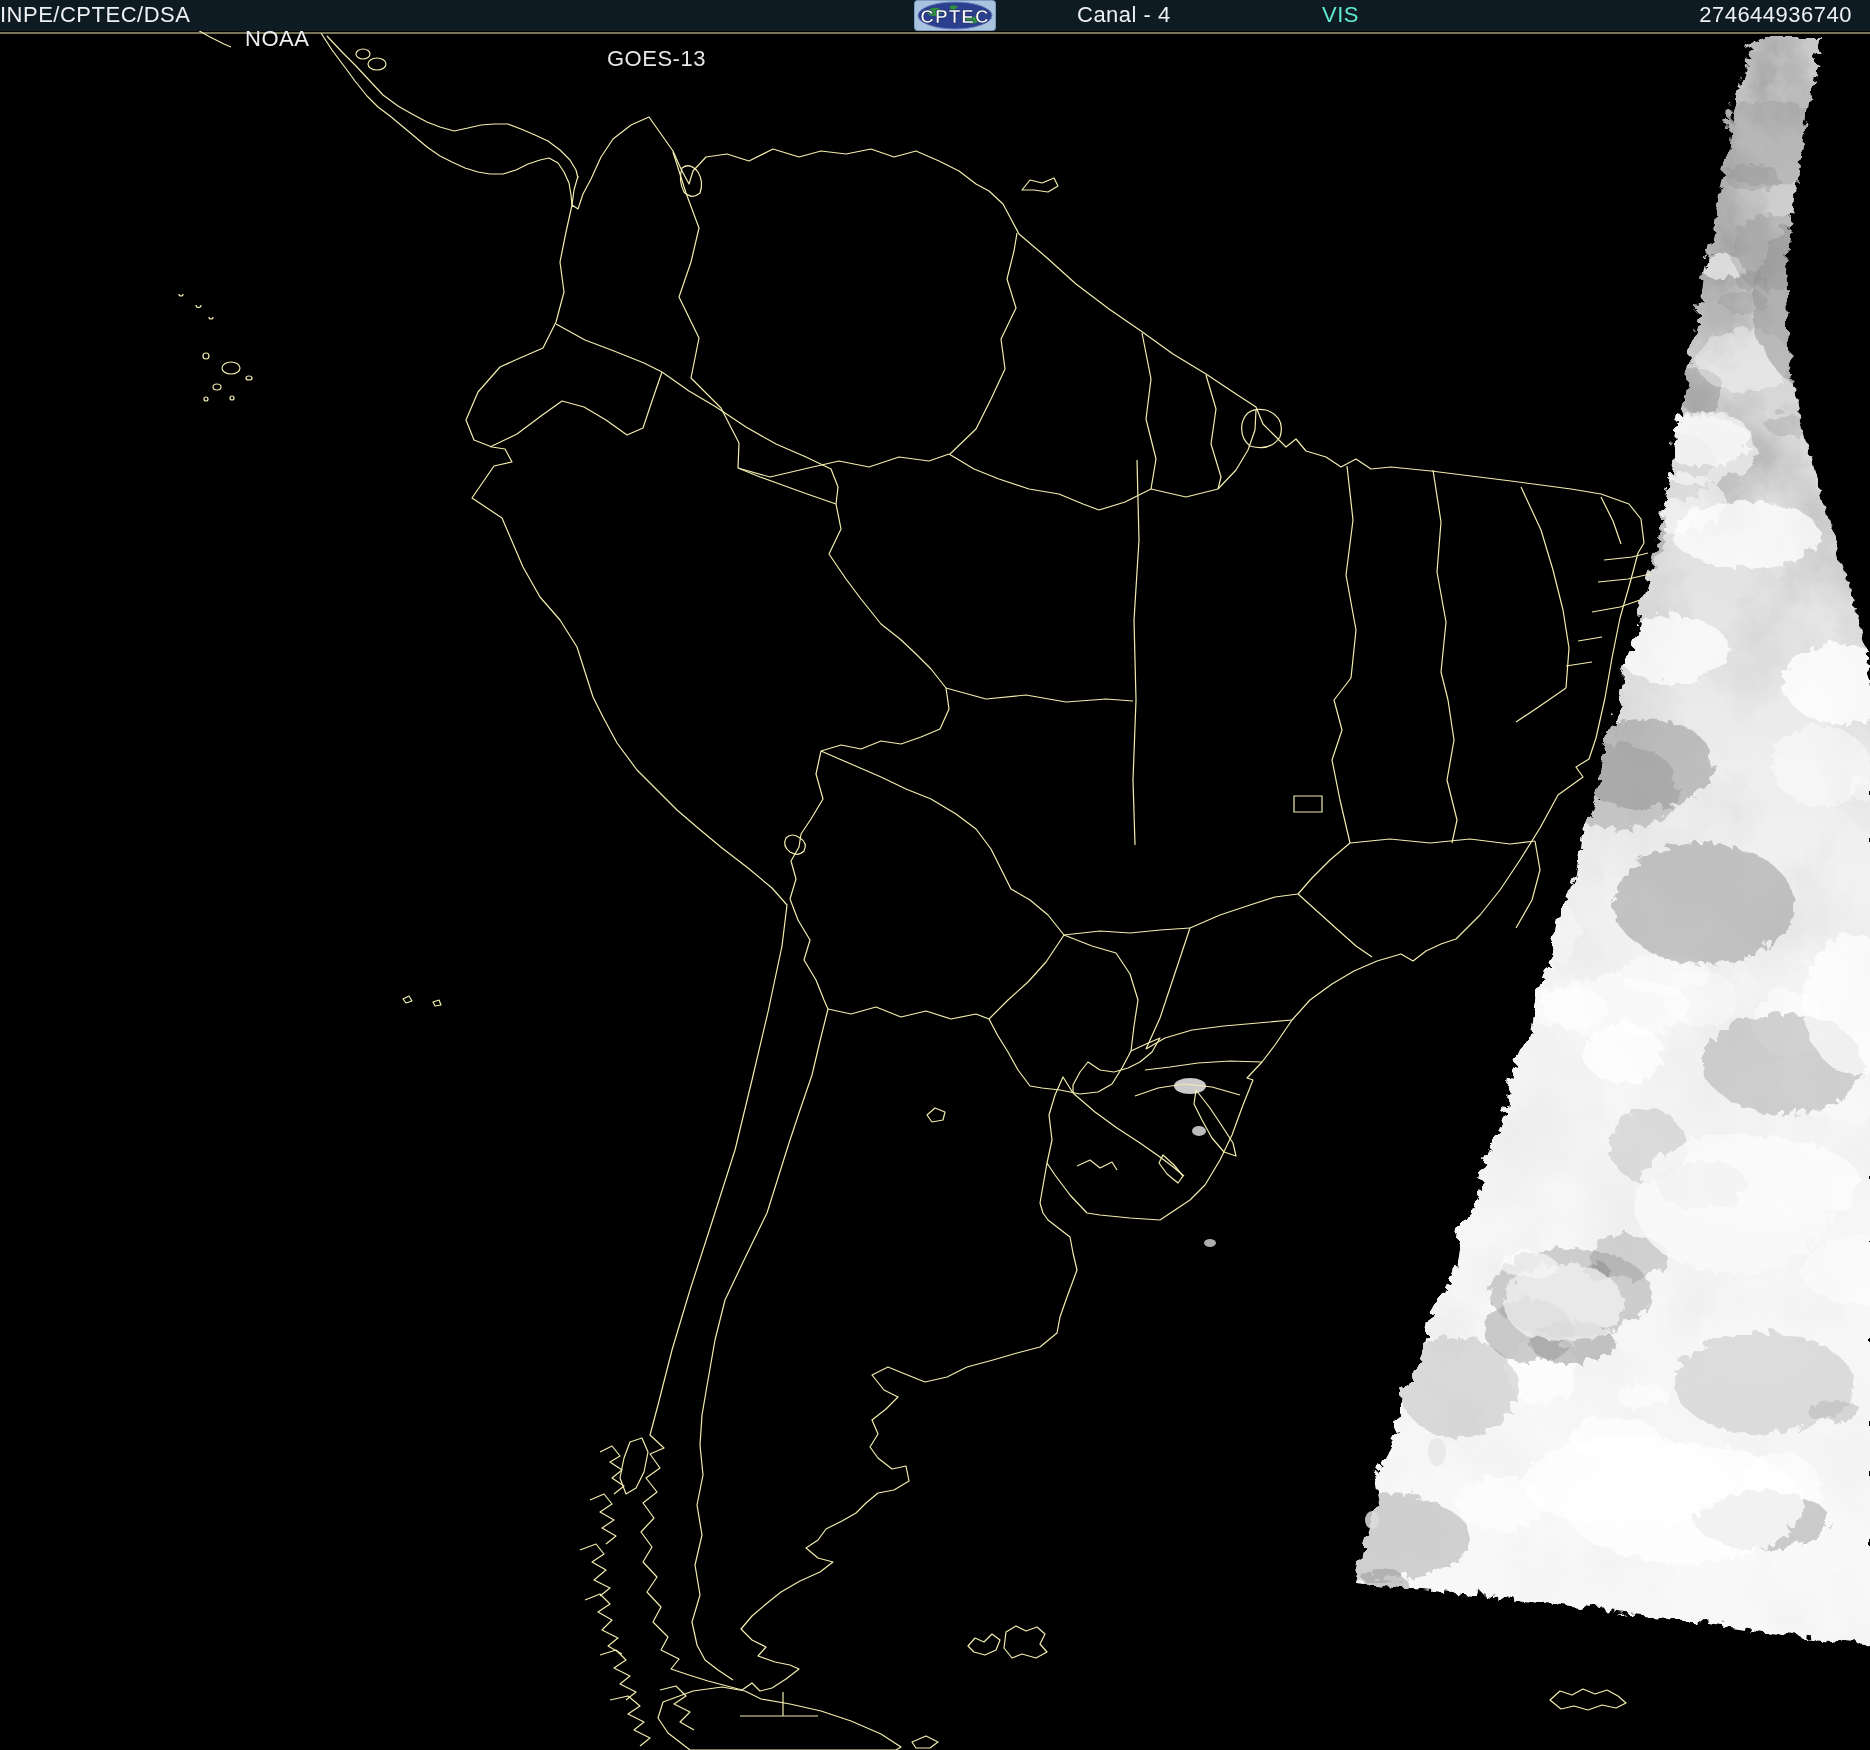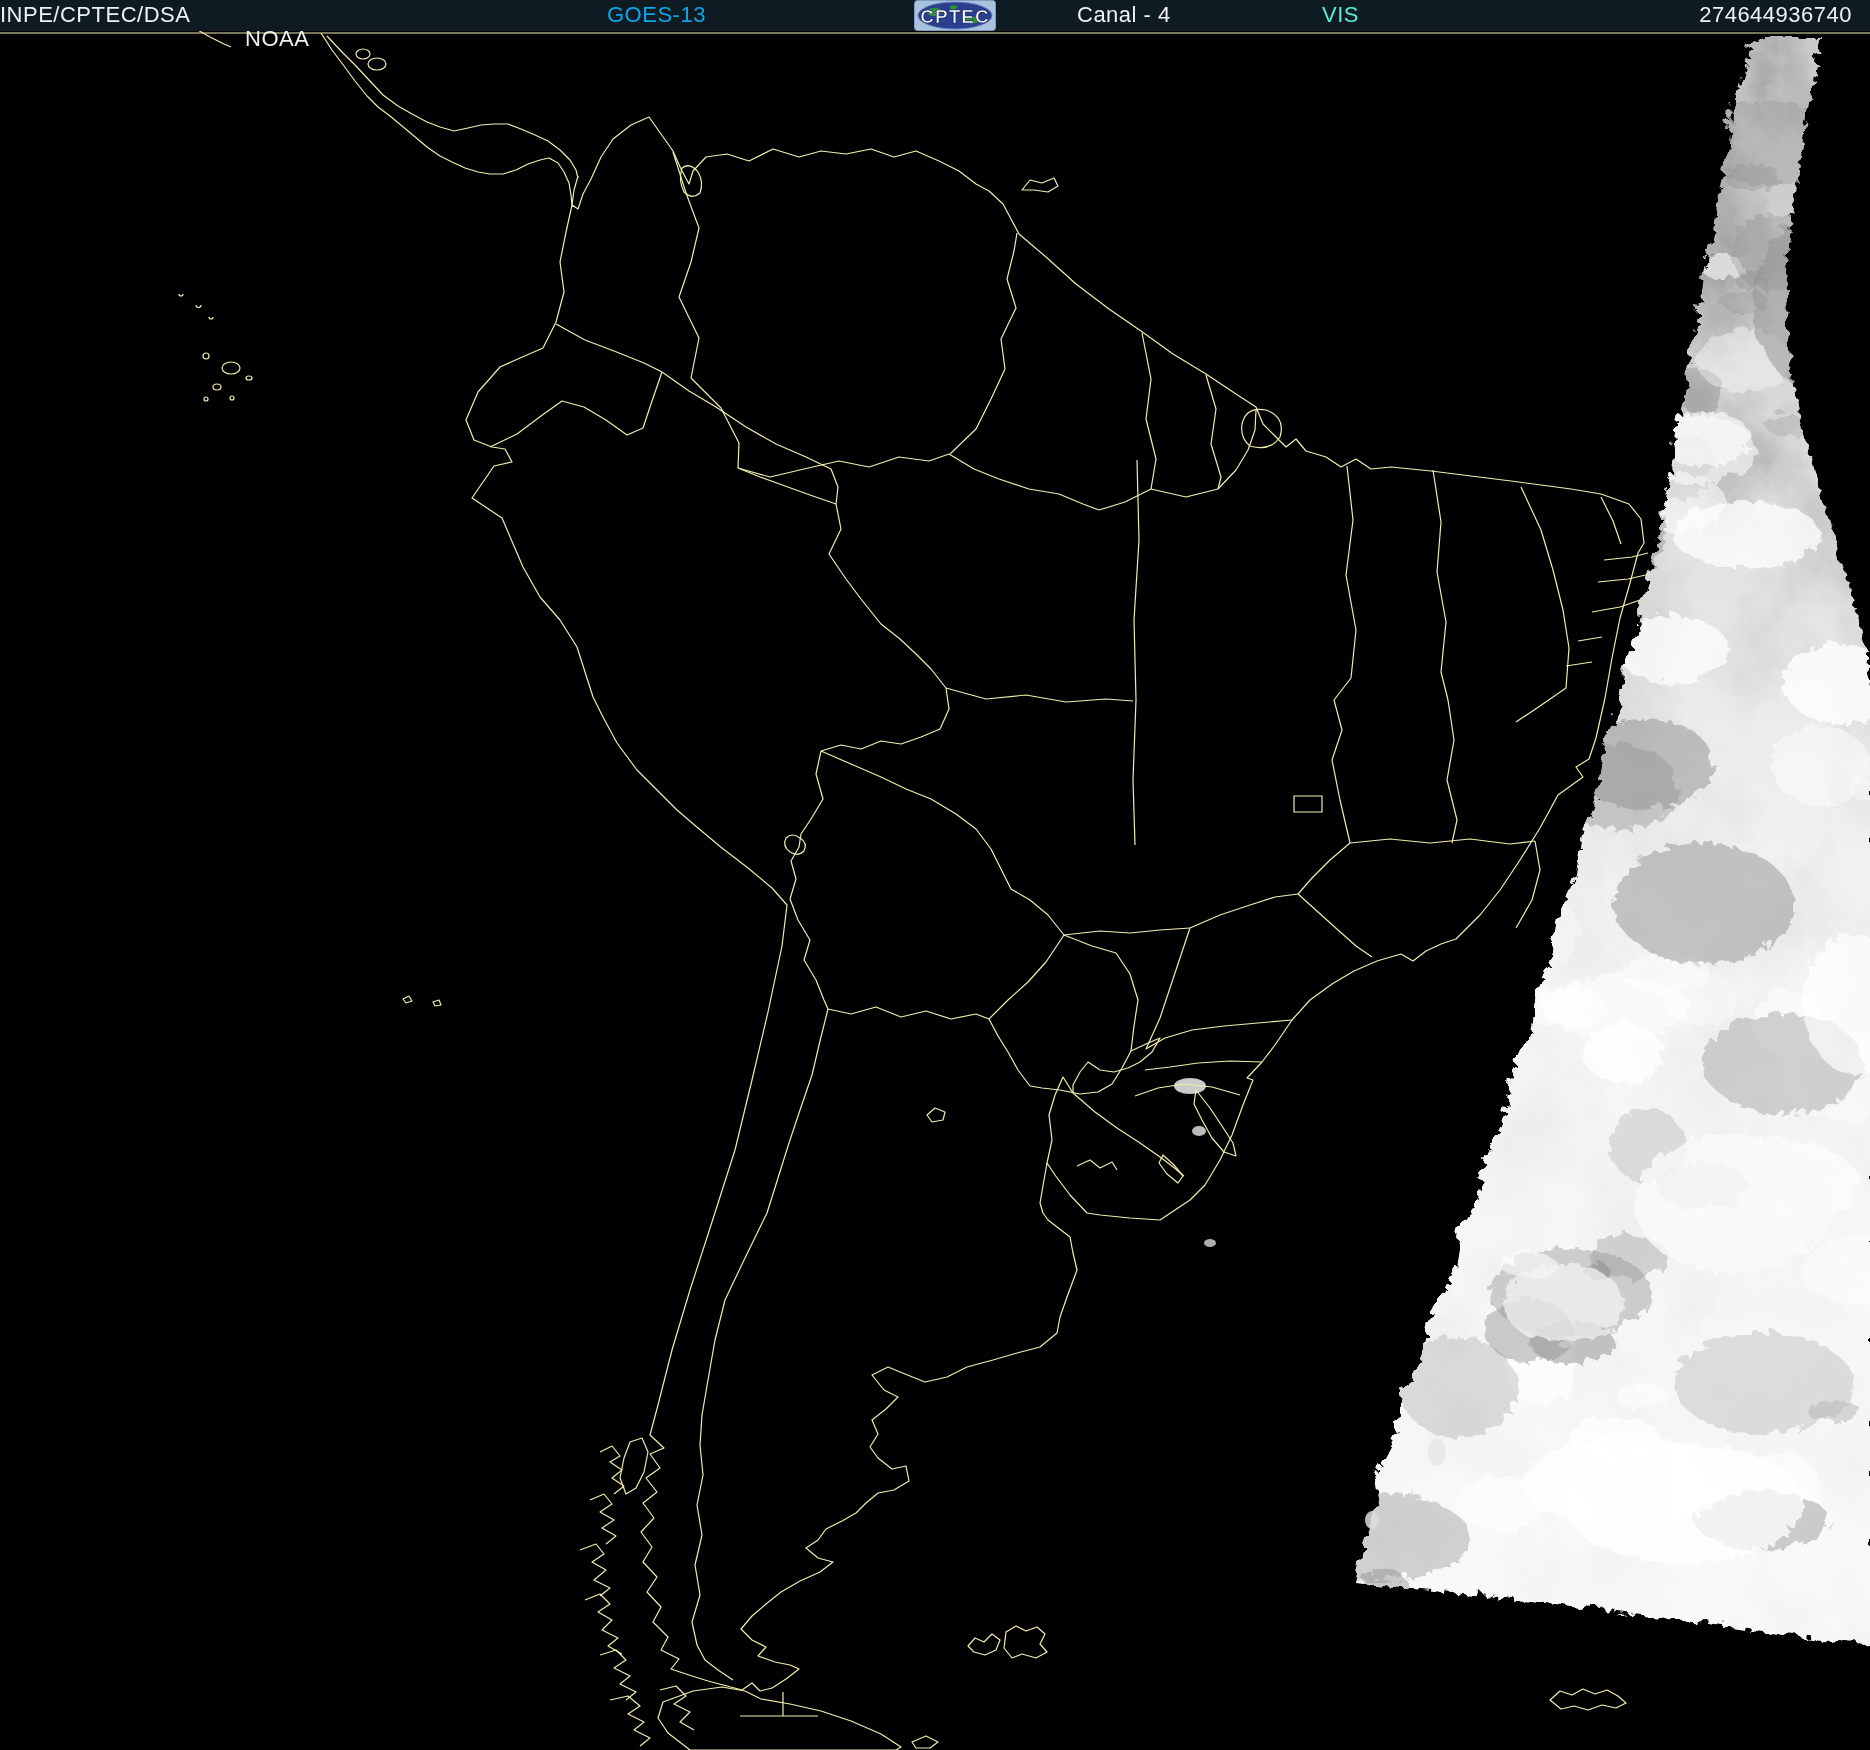--- a/index.html
+++ b/index.html
@@ -201,21 +201,21 @@
         <path d="M1262,1062 L1230,1061 1198,1063 1170,1067 1145,1070" fill="none" stroke="#f2ecae" stroke-width="1.2" stroke-linejoin="round"></path>
         <path d="M1240,1095 L1212,1087 1184,1084 1158,1088 1135,1096" fill="none" stroke="#f2ecae" stroke-width="1.2" stroke-linejoin="round"></path>
         <path d="M1196,1090 L1210,1108 1222,1126 1233,1143 1236,1156 1224,1152 1212,1138 1202,1120 1194,1104 Z" fill="none" stroke="#f2ecae" stroke-width="1.2" stroke-linejoin="round"></path>
         <path d="M1163,1155 L1174,1165 1183,1176 1178,1183 1167,1174 1159,1163 Z" fill="none" stroke="#f2ecae" stroke-width="1.2" stroke-linejoin="round"></path>
       </g>
   </svg>
 
   <div class="titlebar" style="background: rgb(15, 27, 34);">
     <span class="lbl-agency" style="color: rgb(238, 241, 243);">INPE/CPTEC/DSA</span>
     <span class="lbl-noaa" style="color: rgb(238, 241, 243); margin-top: 24px;">NOAA</span>
-    <span class="lbl-sat" style="color: #0ea5e9;">GOES-13</span>
+    <span class="lbl-sat" style="color: #e5e5e5; margin-top: 44px;">GOES-13</span>
     <span class="lbl-channel" style="color: rgb(238, 241, 243);">Canal - 4</span>
     <span class="lbl-band" style="color: #5eead4;">VIS</span>
     <span class="lbl-time" style="color: rgb(238, 241, 243);">274644936740</span>
     <svg class="logo" viewBox="0 0 82 31">
       <rect id="logo-bg" x="0.5" y="0.5" width="81" height="30" rx="3" fill="#a9c2de" stroke="#7d9cc2"></rect>
       <ellipse id="logo-globe" cx="41" cy="15.5" rx="37" ry="13.5" fill="#2a3f8e" stroke="#6c7fc0"></ellipse>
       <path id="logo-land1" d="M14,10 q6,-4 12,-1 q4,3 -1,6 q-7,3 -11,-1 q-2,-2 0,-4 Z" fill="#2f8f3a"></path>
       <path id="logo-land2" d="M52,18 q7,-3 12,0 q3,3 -2,5 q-7,2 -11,-2 Z" fill="#2f8f3a"></path>
       <path id="logo-land3" d="M36,6 q5,-2 8,1 l-4,3 q-5,0 -4,-4 Z" fill="#2f8f3a"></path>
       <text id="logo-text" x="41" y="23" text-anchor="middle" fill="#ffffff" stroke="#18255e" stroke-width="0.7" font-size="19" font-weight="bold" font-family="Liberation Sans, sans-serif" letter-spacing="1">CPTEC</text>

